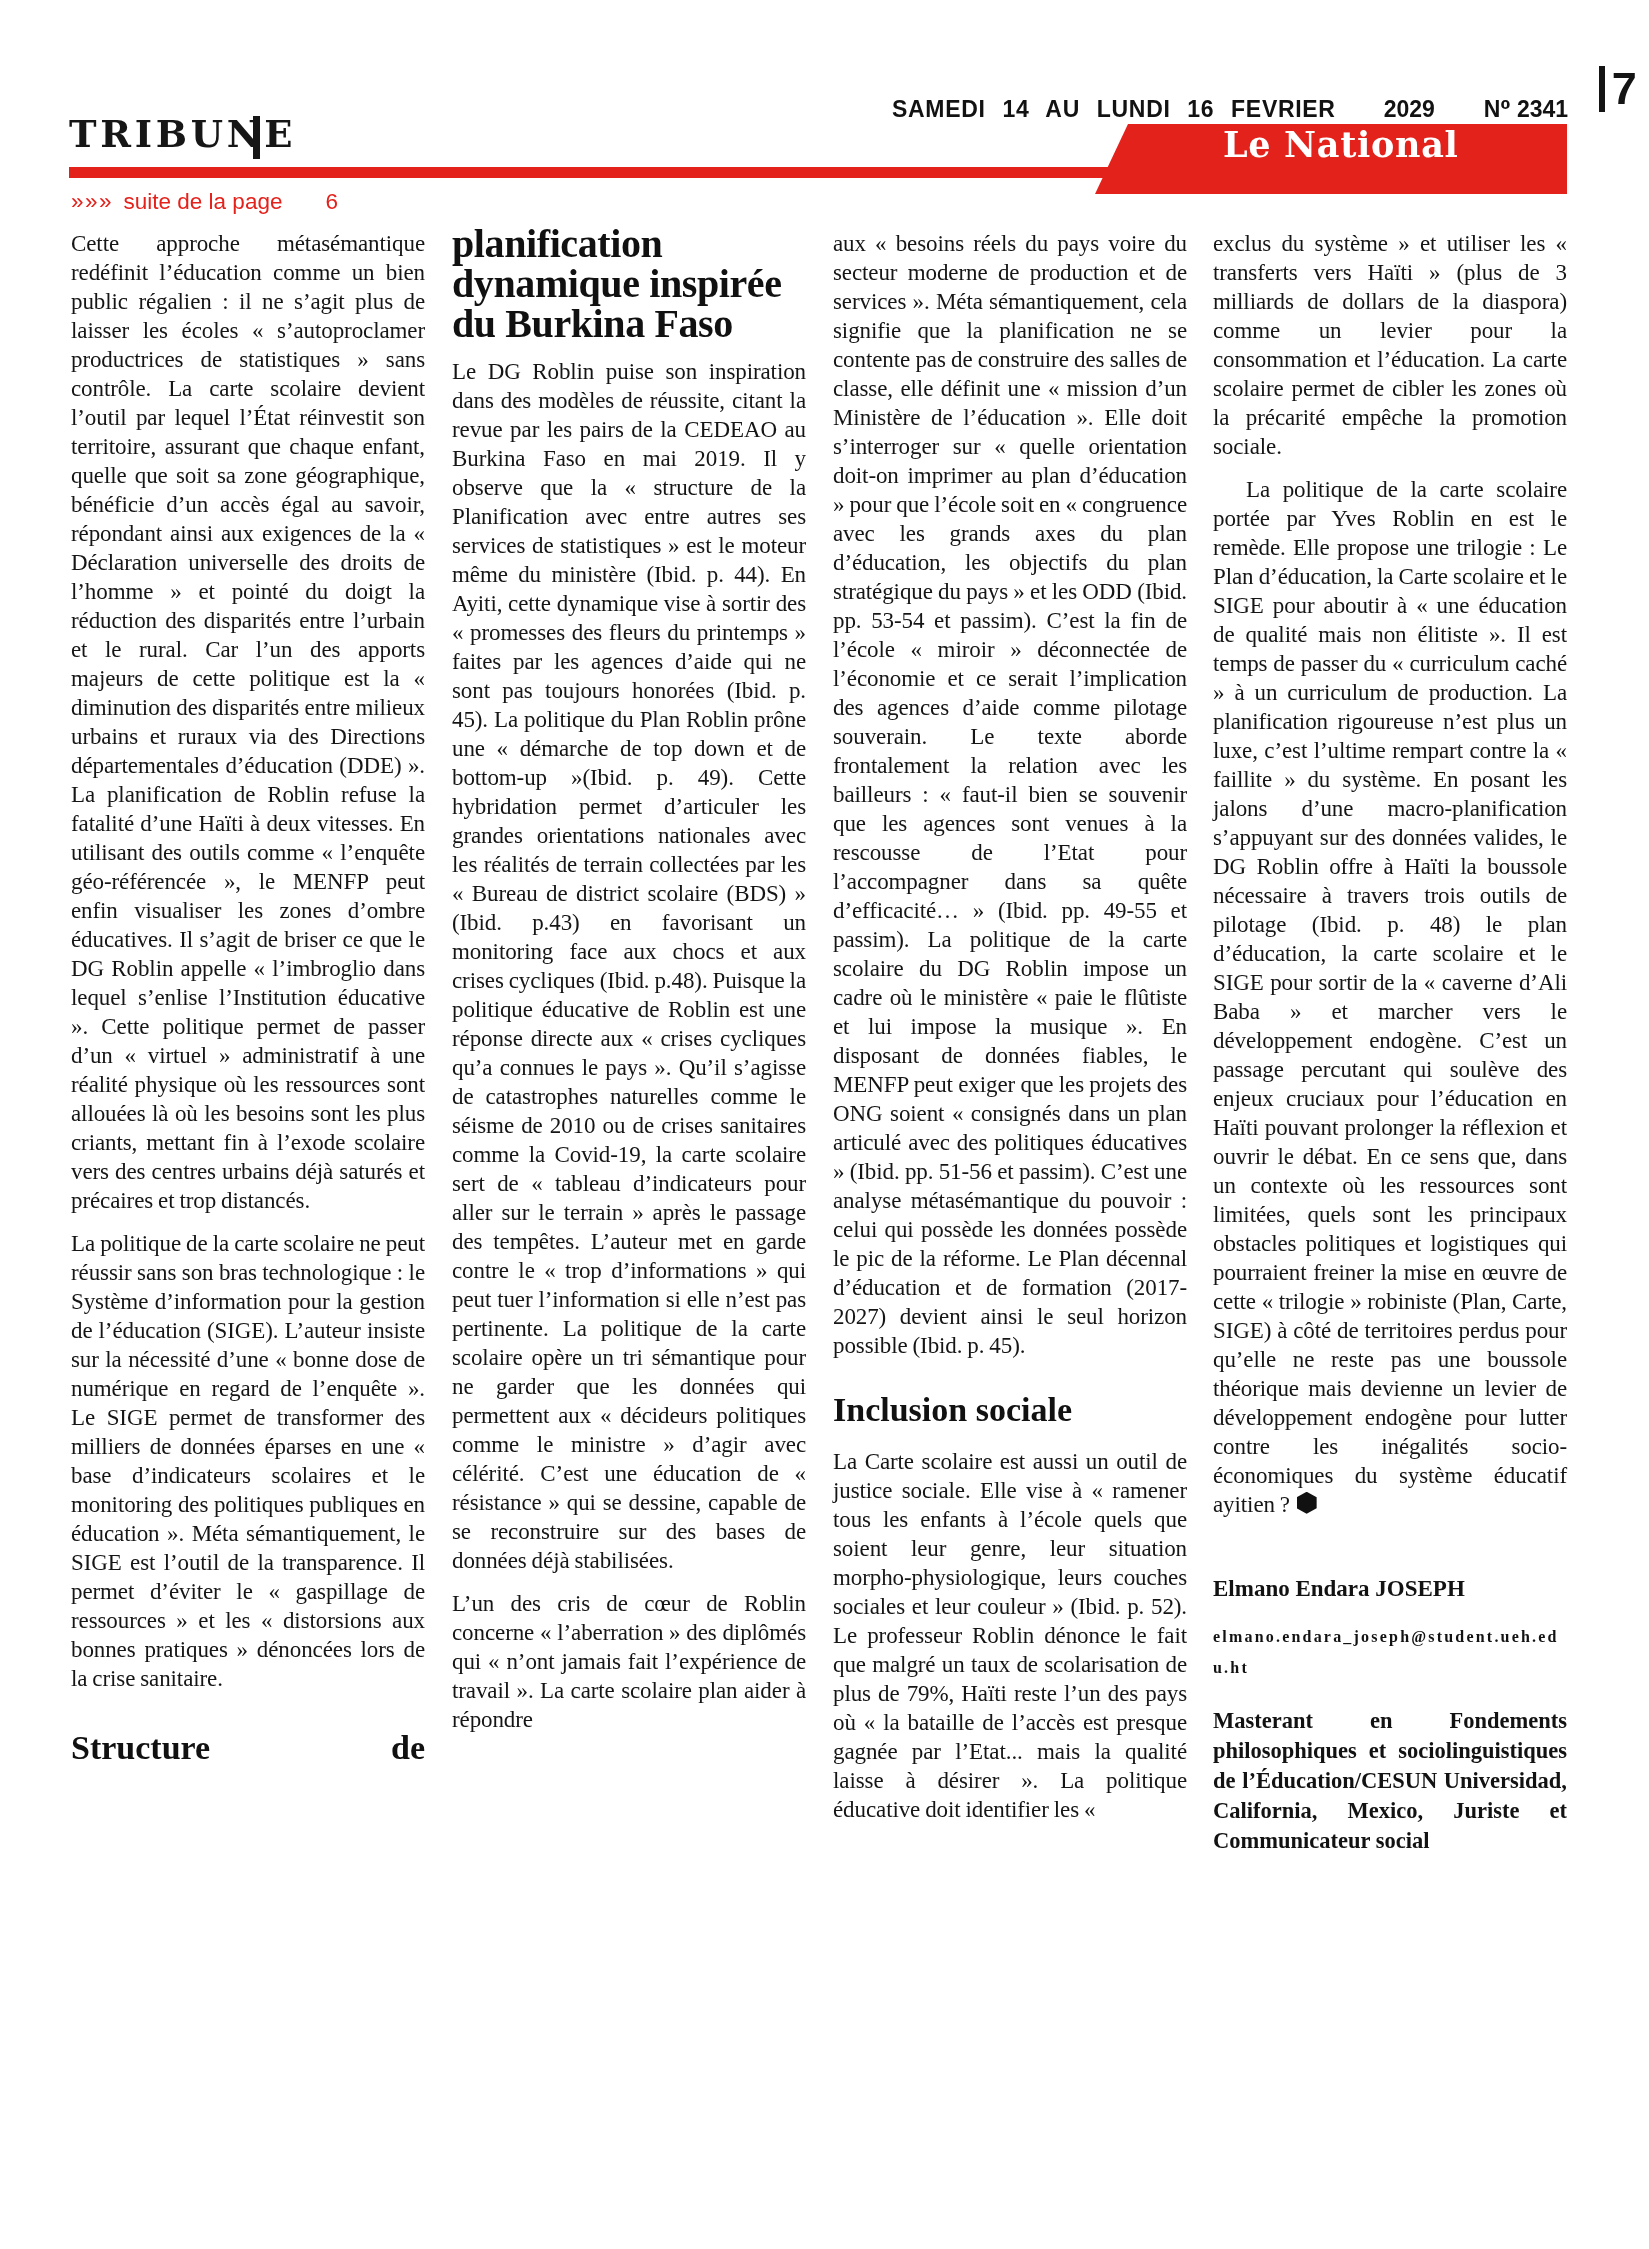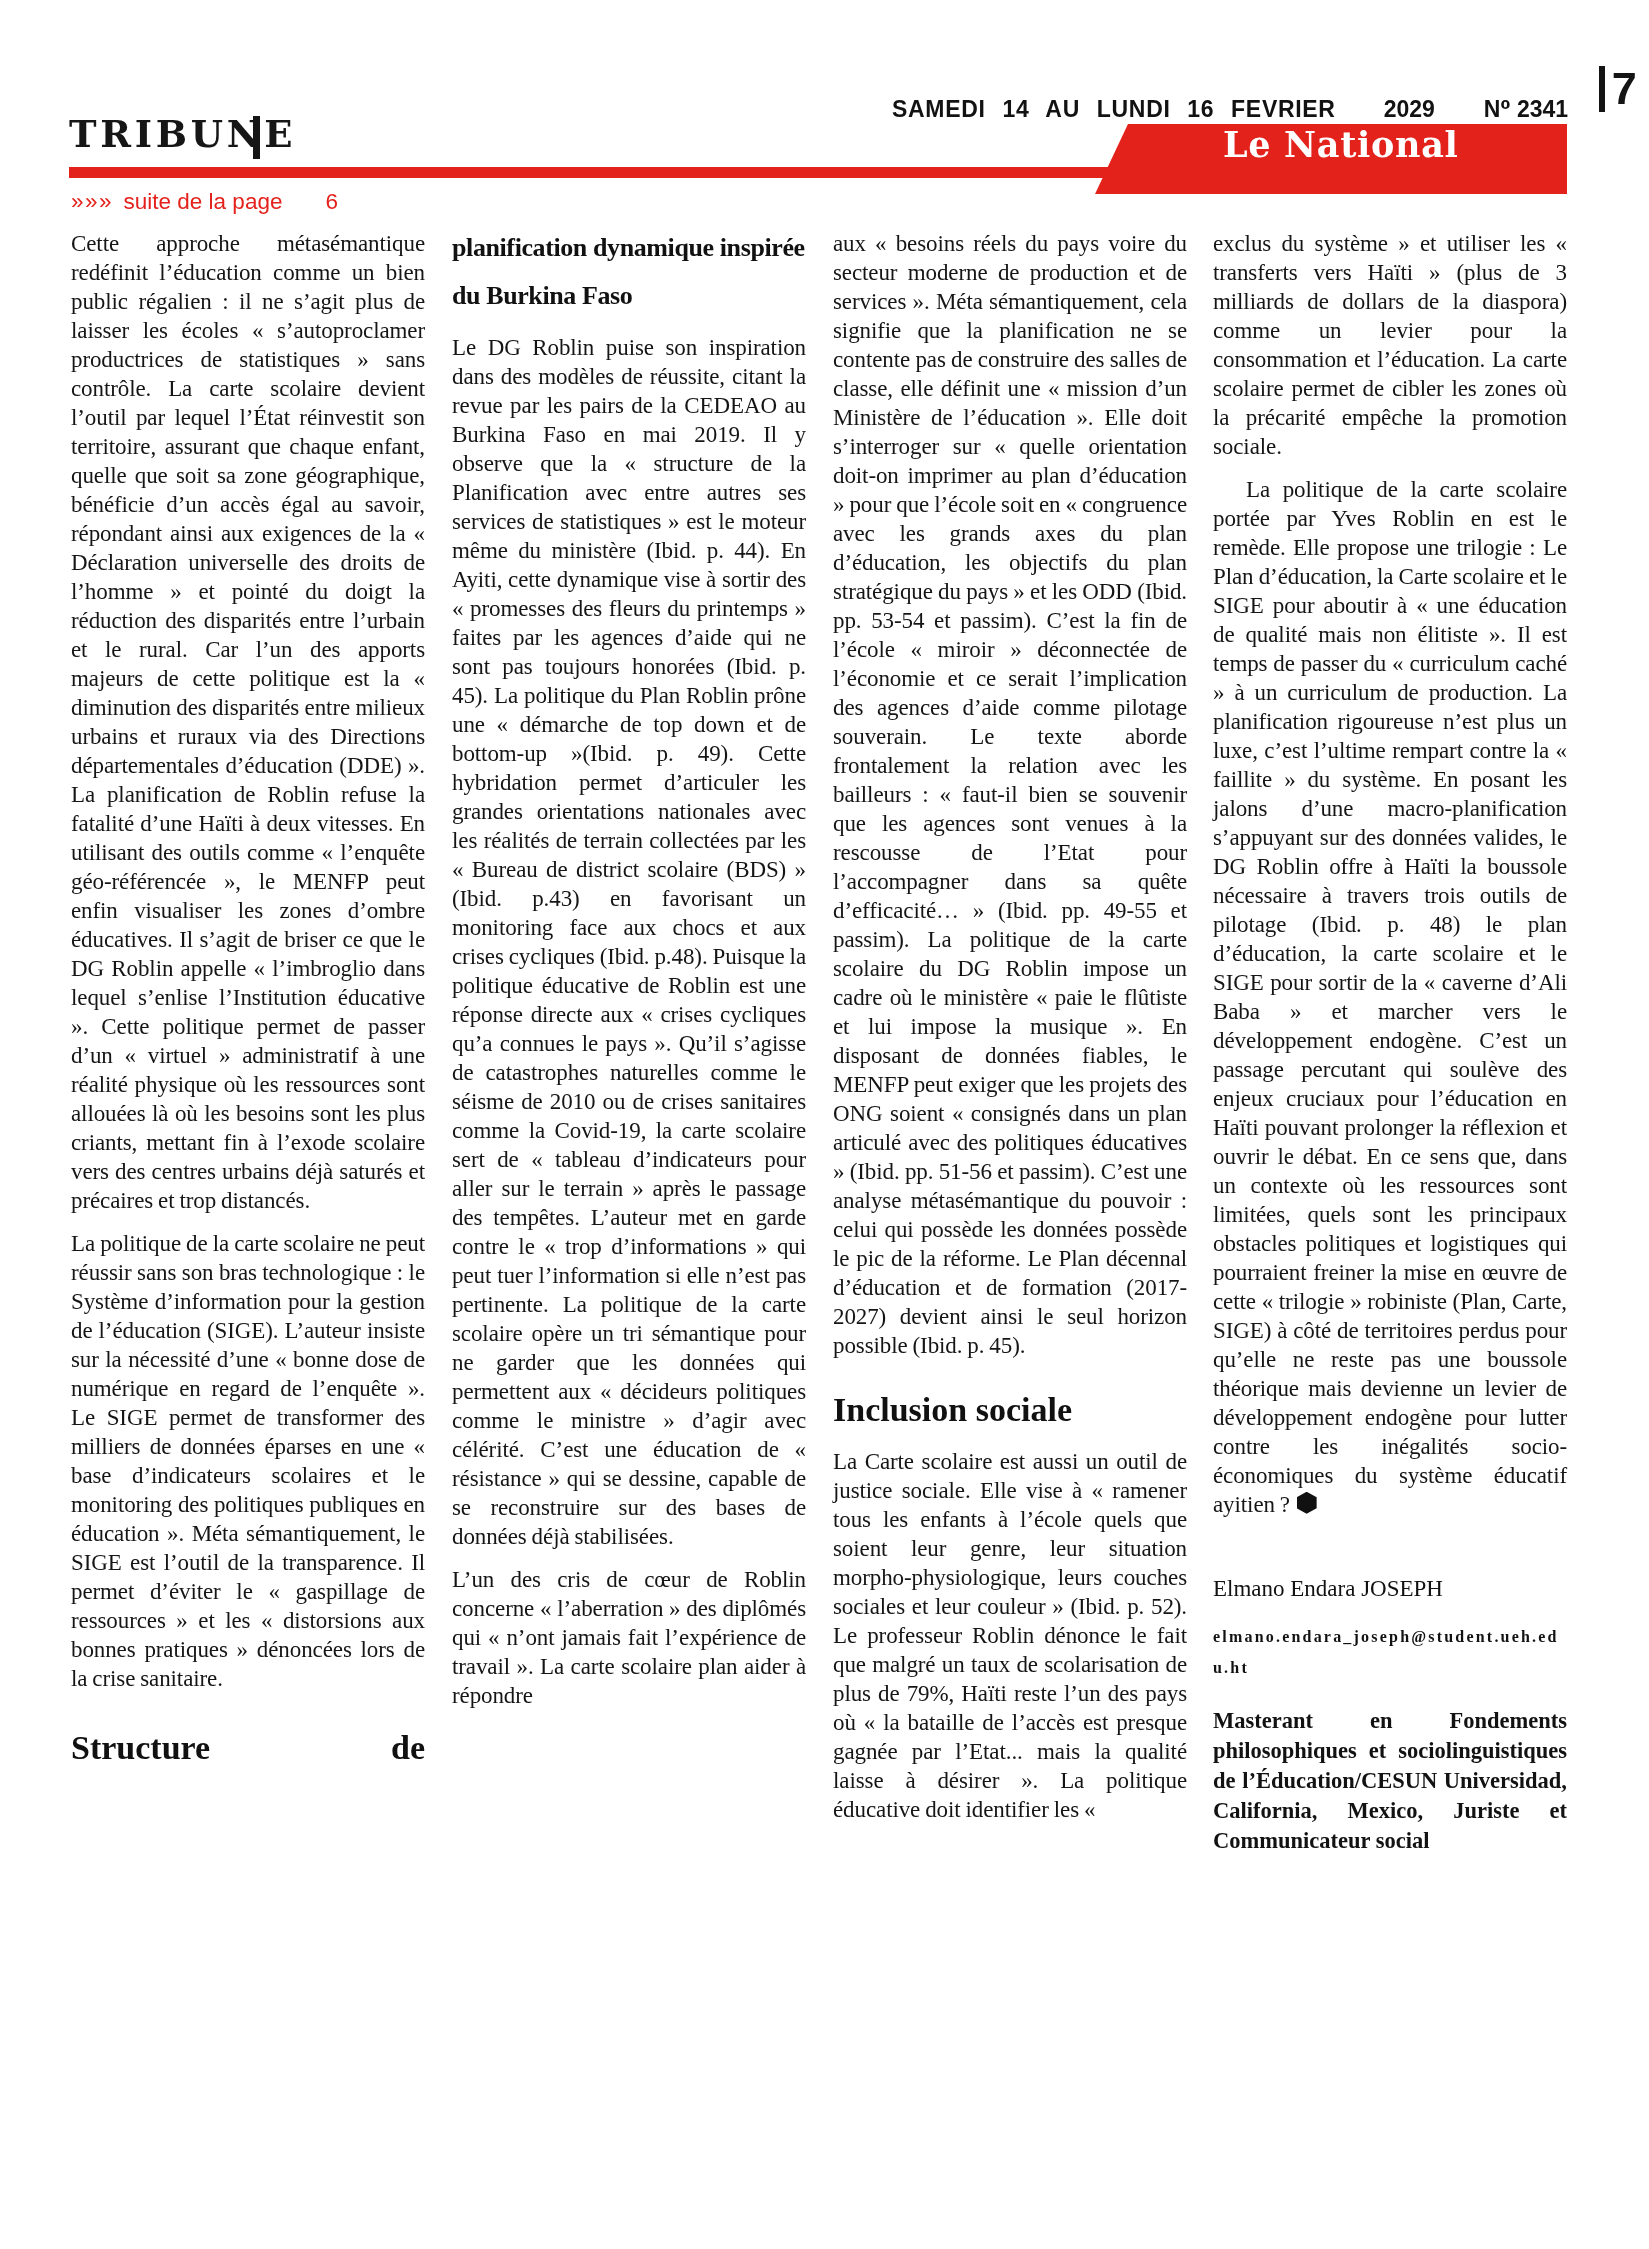--- a/index.html
+++ b/index.html
@@ -64,36 +64,36 @@
     font-size:23px; line-height:29px;
     text-align:justify; letter-spacing:-0.1px; word-spacing:-0.7px;
     margin:0 0 13.5px 0; color:#151515;
   }
   p.body.indent { text-indent:33px; }
 
   .headline {
     font-family:"Liberation Serif", serif; font-weight:bold; color:#111111;
     margin:0 0 13.5px 0;
   }
-  .headline.lead { font-size:26px; line-height:48px; letter-spacing:-0.4px; margin-top:-5.2px; }
+  .headline.lead { font-size:40px; line-height:40px; letter-spacing:-0.4px; margin-top:-5.2px; }
   .headline.mid  { font-size:31.5px; line-height:36px; text-align:justify; margin:27px 0 18px 0; }
   .headline.inclusion { font-size:34px; line-height:36px; margin:31.5px 0 19.5px 0; }
   .headline.split {
     display:flex; justify-content:space-between; font-size:34px; margin-top:36px;
   }
 
   .endmark {
     display:inline-block; width:20px; height:22px; background:#111111;
     clip-path:polygon(50% 0, 100% 25%, 100% 75%, 50% 100%, 0 75%, 0 25%);
     margin-left:6.7px; vertical-align:-2.2px;
   }
 
   
   .author { margin-top:57px; font-family:"Liberation Serif", serif; color:#121212; }
-  .author-name  { font-weight:normal; font-size:23px; margin-bottom:19.5px; }
+  .author-name  { font-weight:bold; font-size:23px; margin-bottom:19.5px; }
   .author-email {
     font-weight:bold; font-size:16px; letter-spacing:2.2px; line-height:31px;
     word-break:break-all; margin-bottom:22.5px;
   }
   .author-bio {
     font-weight:bold; font-size:22.5px; line-height:30px; text-align:justify;
   }
 </style>
 </head>
 <body>

